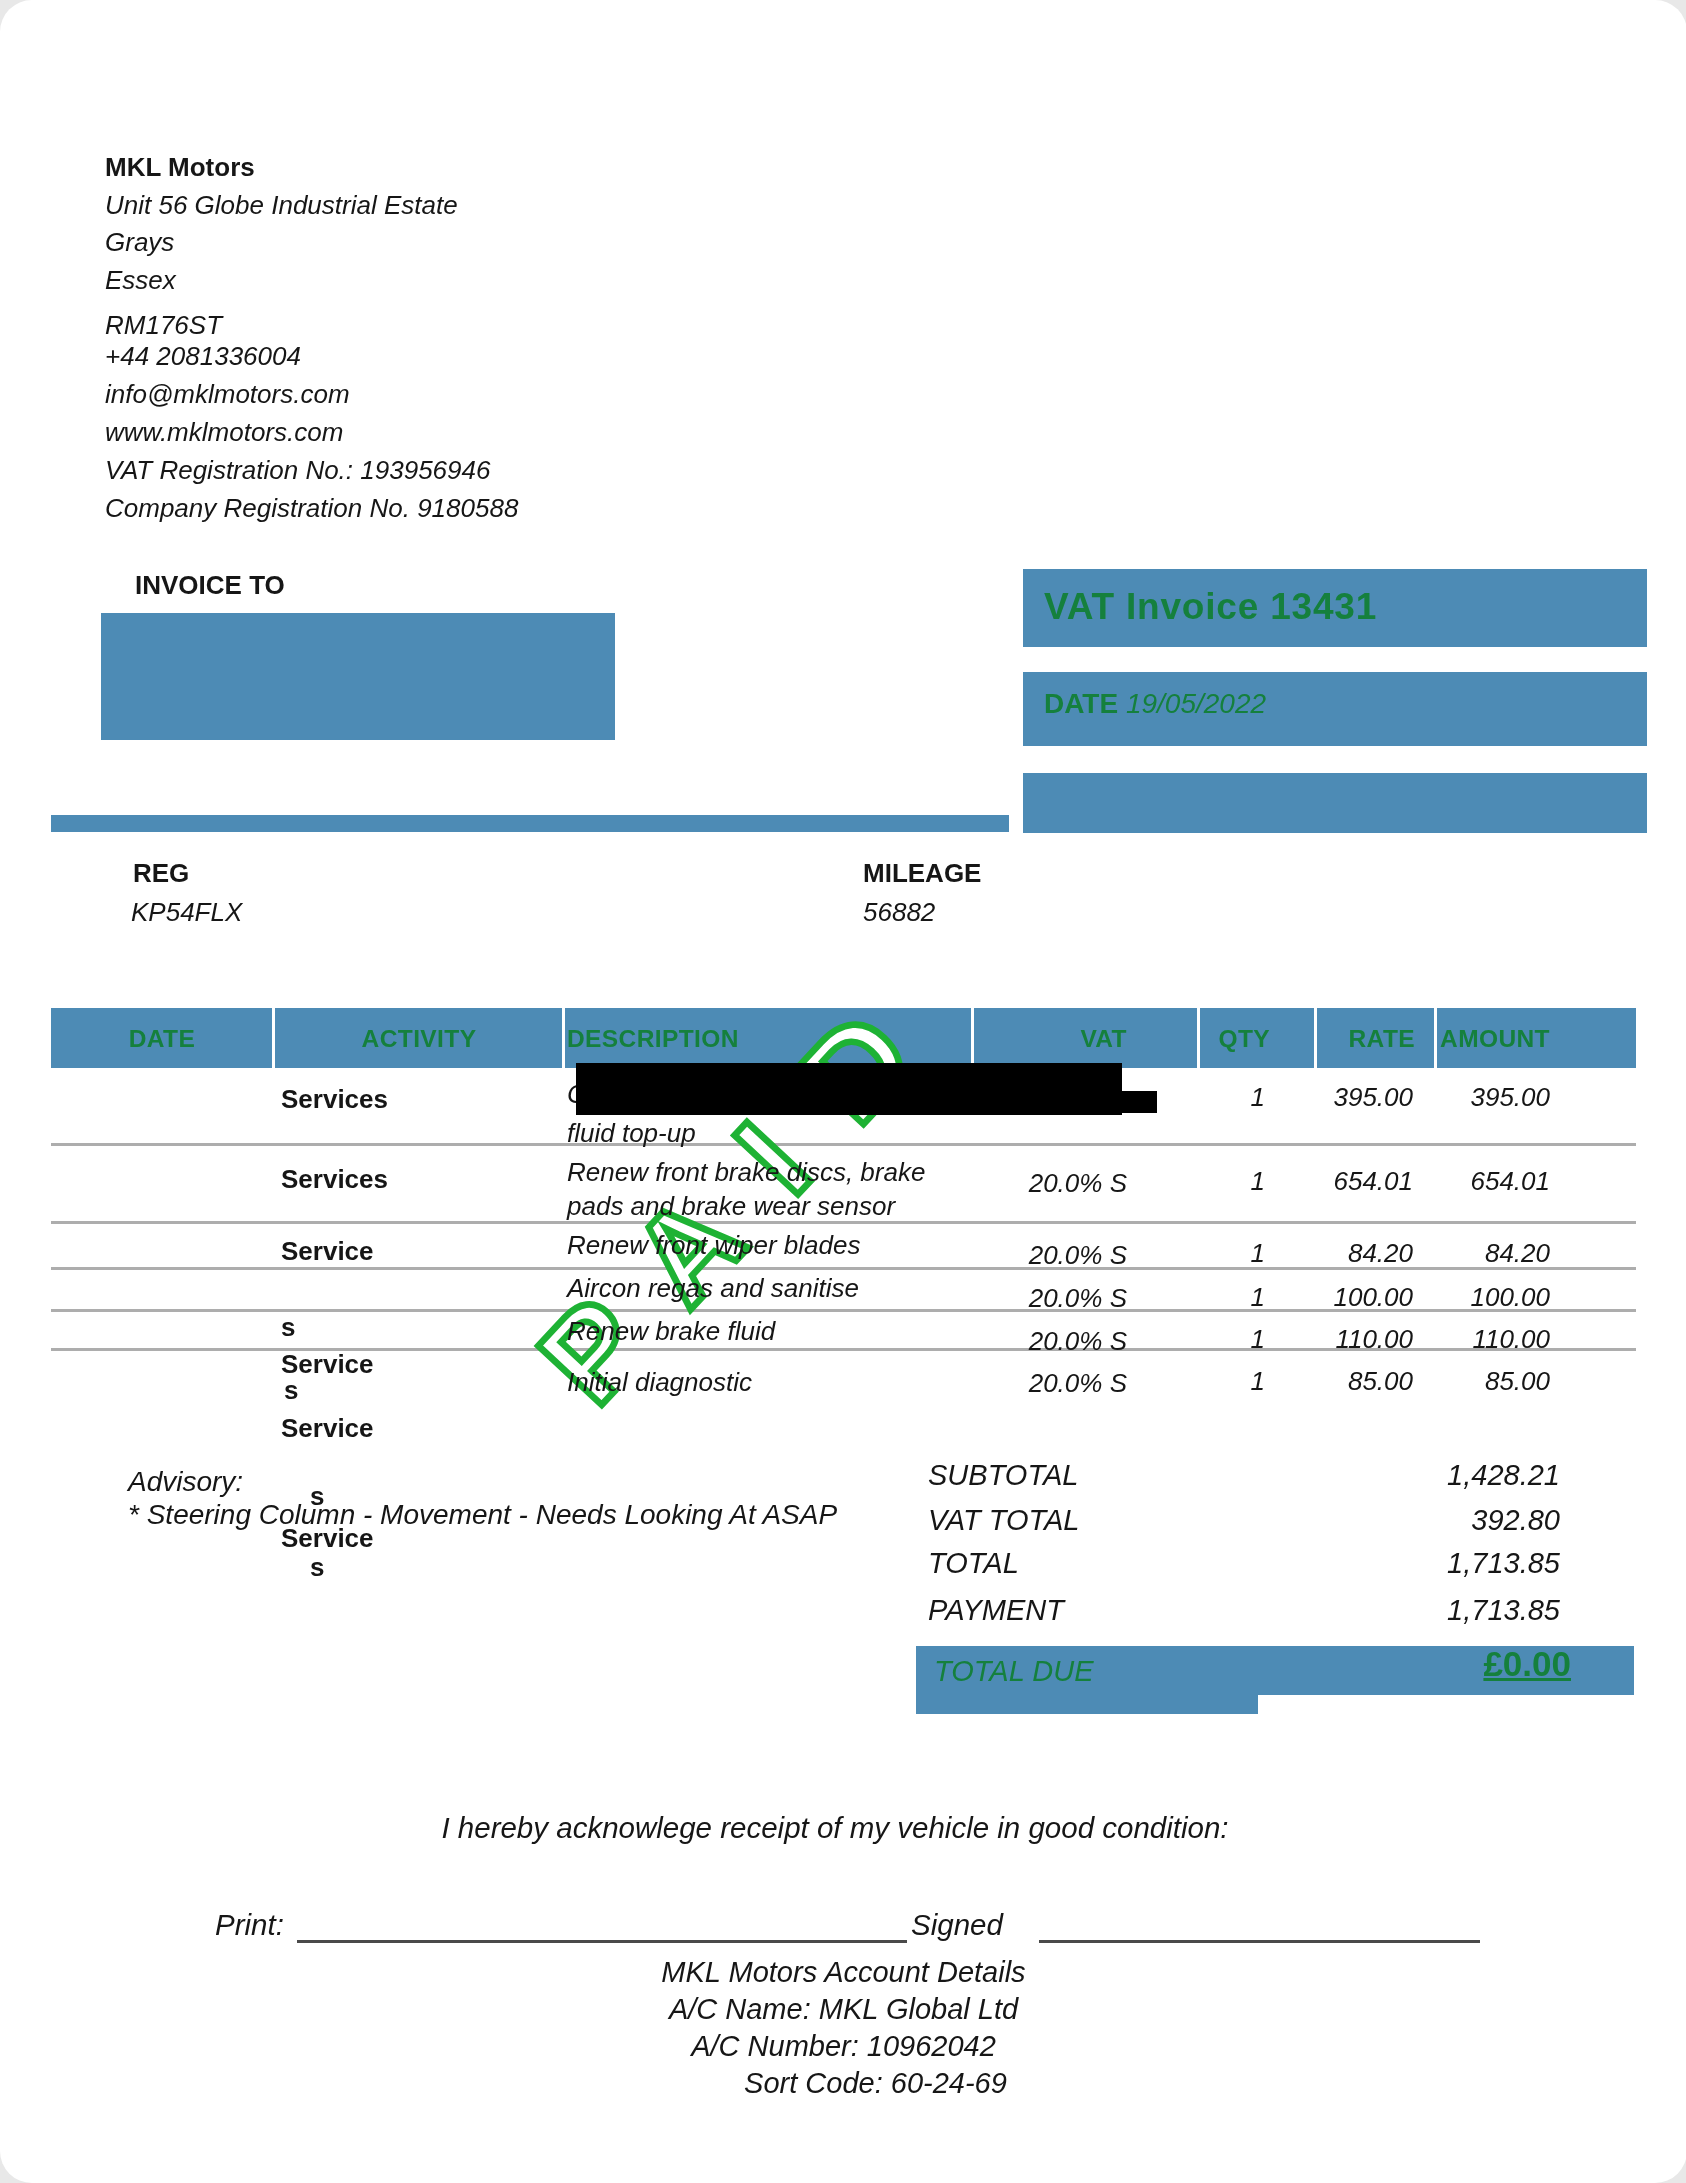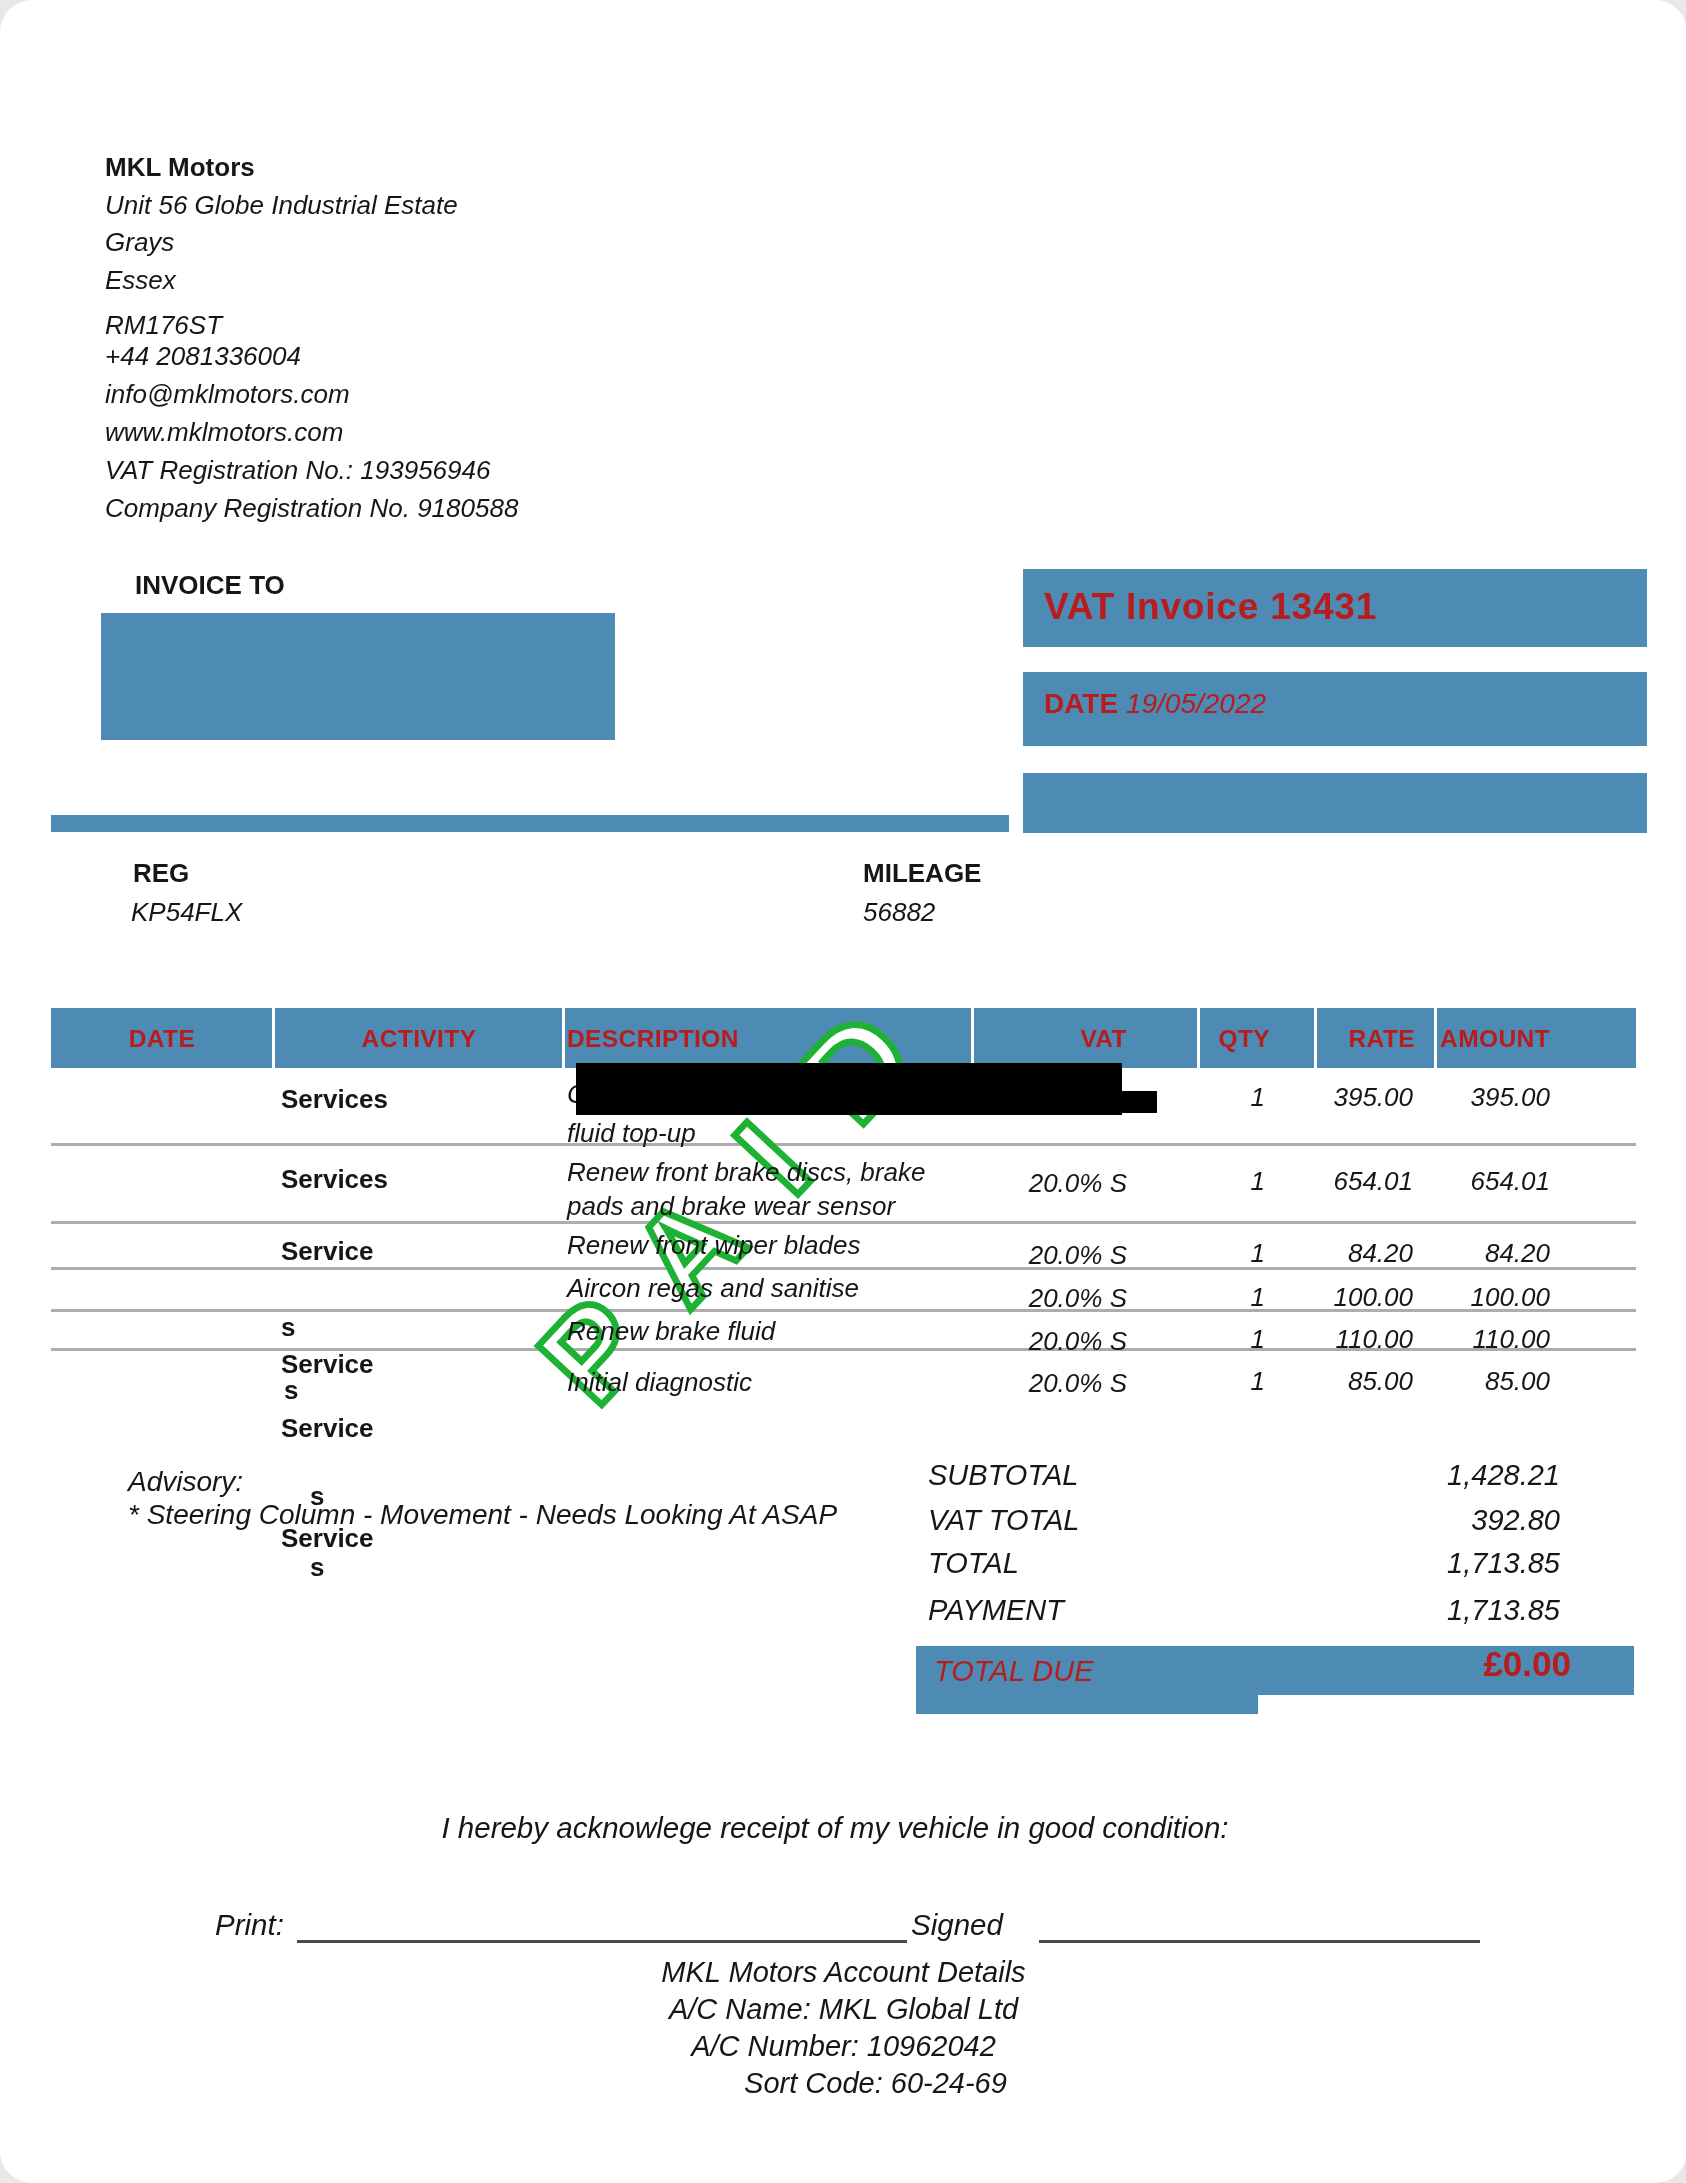--- a/index.html
+++ b/index.html
@@ -8,21 +8,21 @@
     width:1687px;height:2183px;
     background:#ffffff;
     font-family:"Liberation Sans","DejaVu Sans",sans-serif;
     color:#161616;
     overflow:hidden;
     border-radius:32px;
   }
   .abs{position:absolute;white-space:nowrap;}
   .i{font-style:italic;}
   .b{font-weight:bold;}
-  .w{color:#b91c1c;}
+  .w{color:#15803d;}
   .r{text-align:right;}
   .c{text-align:center;}
 
   
   .co-line{left:105px;font-size:26px;line-height:38px;}
 
   
   .bluebox{position:absolute;background:#4d8bb5;}
   #invoice-to-label{left:135px;top:570px;font-size:26px;}
   #invoice-to-box{left:101px;top:613px;width:514px;height:127px;}
@@ -64,21 +64,21 @@
 
   #redaction-box{left:576px;top:1063px;width:546px;height:52px;background:#000;z-index:6;}
   #redaction-tab{left:1122px;top:1091px;width:35px;height:22px;background:#000;z-index:6;}
 
   
   .tot-label{left:928px;font-size:29px;z-index:5;}
   .tot-value{left:1299px;width:261px;text-align:right;font-size:29px;z-index:5;}
   #total-due-bar{left:916px;top:1646px;width:718px;height:49px;z-index:2;}
   #total-due-ext{left:916px;top:1695px;width:342px;height:18.6px;z-index:2;}
   #total-due-label{left:934px;top:1655px;font-size:29px;z-index:5;}
-  #total-due-value{left:1299px;top:1644px;width:272px;text-align:right;font-size:35px;z-index:5;}
+  #total-due-value{left:1299px;top:1644px;width:272px;text-align:right;font-size:35px;z-index:5;text-decoration:underline;}
 
   
   #ack-line{left:0;top:1811px;width:1670px;text-align:center;font-size:29.5px;}
   #print-label{left:215px;top:1908px;font-size:29.5px;}
   #signed-label{left:911px;top:1908px;font-size:29.5px;}
   .sig-line{position:absolute;top:1940px;height:2.5px;background:#4a4a4a;}
   #print-line{left:297px;width:610px;}
   #signed-line{left:1039px;width:441px;}
 
   

